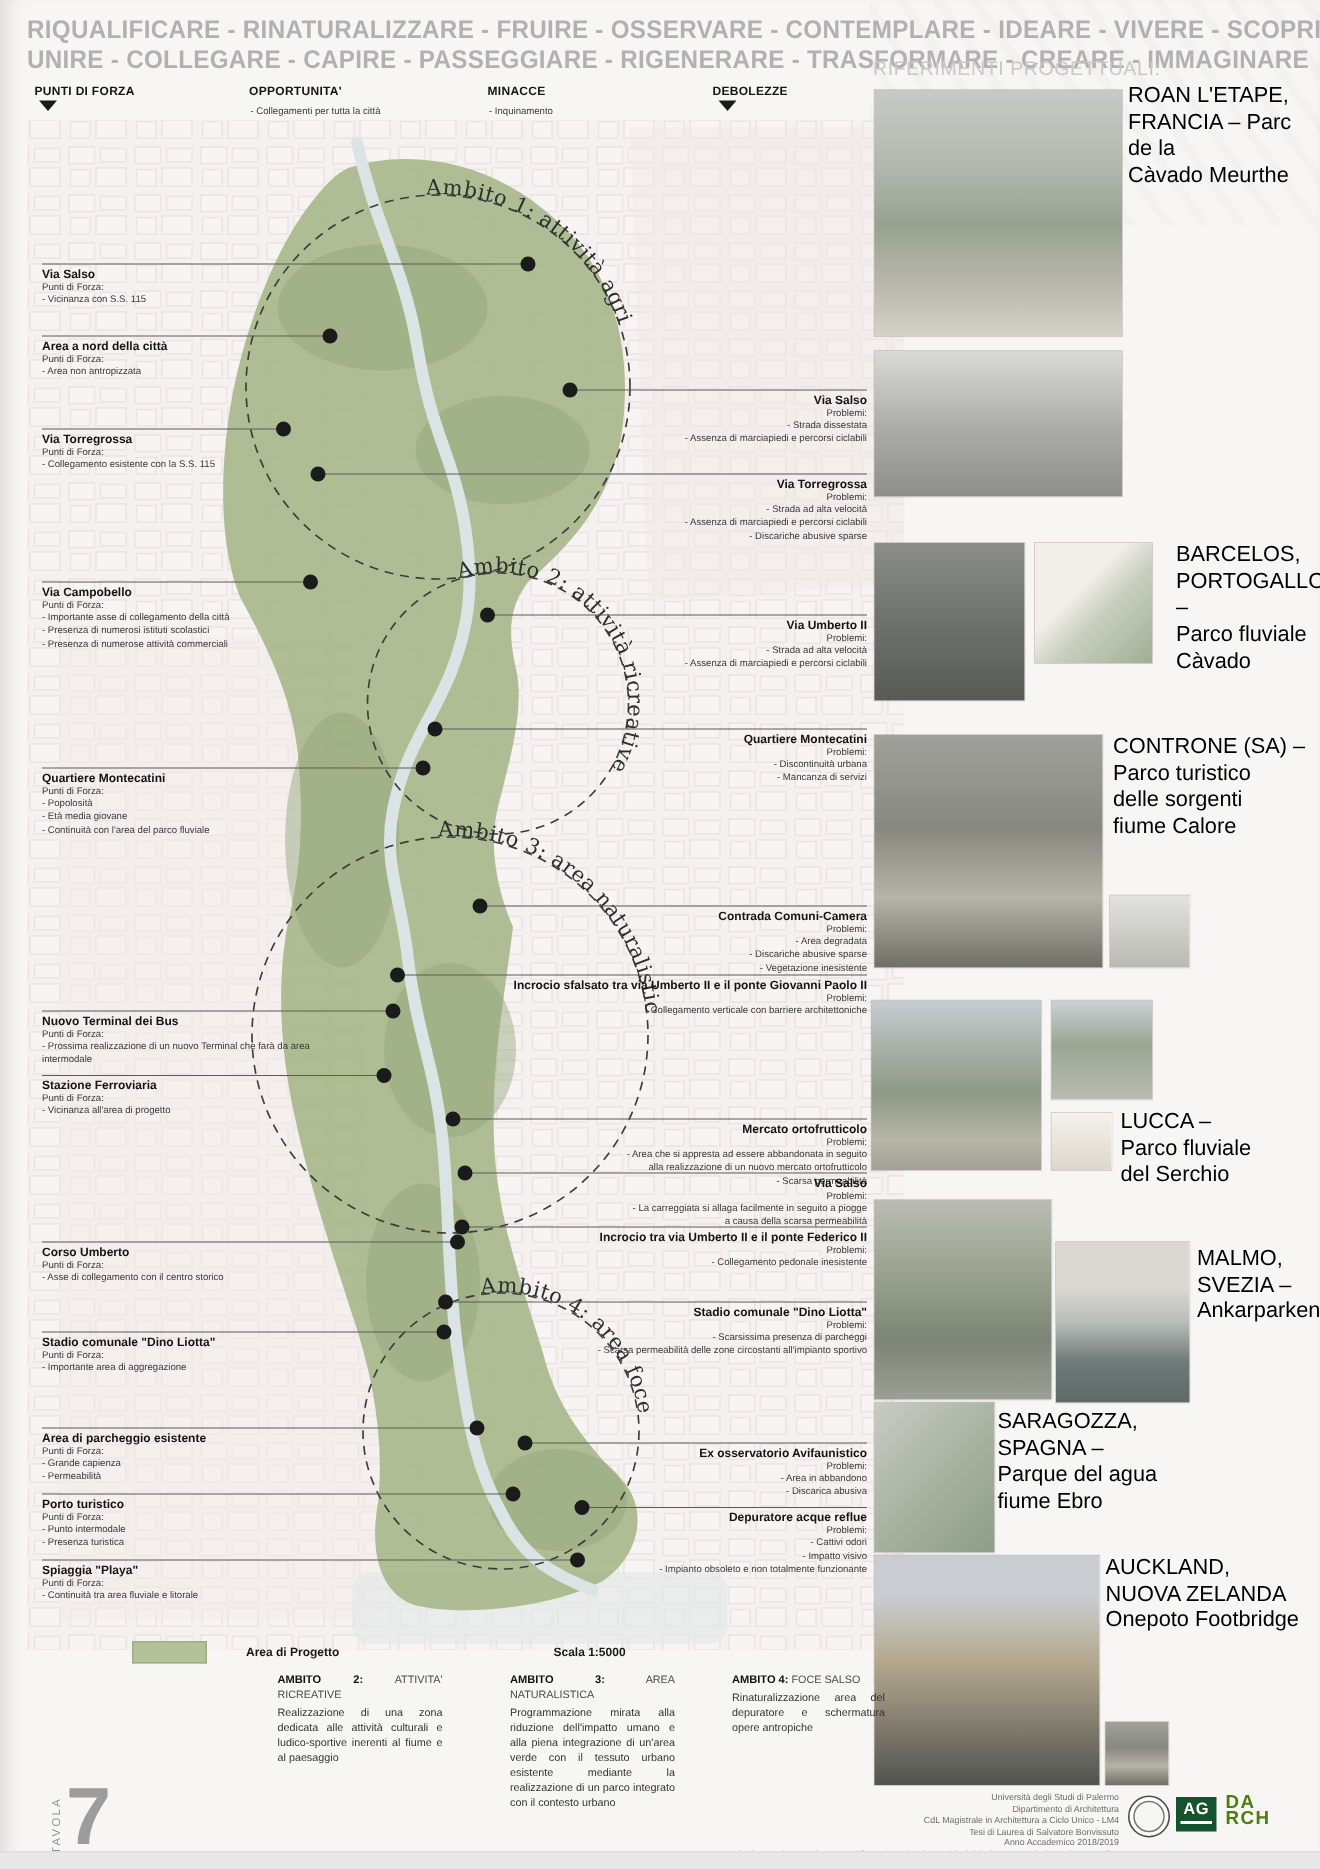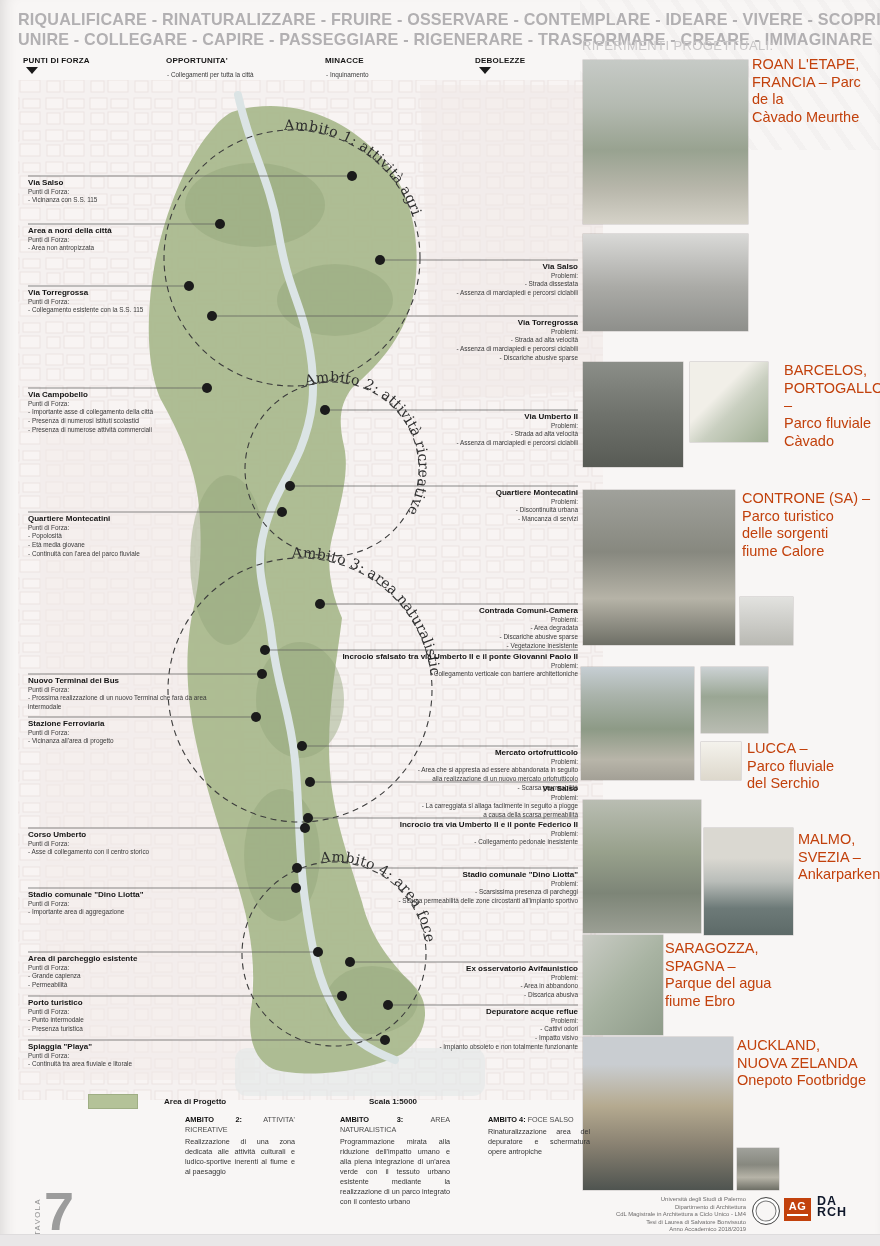--- a/index.html
+++ b/index.html
@@ -38,40 +38,40 @@
   .g-winter{background:linear-gradient(180deg,#e2e2df 0%,#b9b9b3 100%);}
   .g-trees{background:linear-gradient(180deg,#c6ced3 0%,#aab3ab 25%,#8d9a86 55%,#b8b5a9 82%,#a3a096 100%);}
   .g-trees2{background:linear-gradient(180deg,#ccd2d4 0%,#9aa694 45%,#b9bcb2 100%);}
   .g-sketch{background:linear-gradient(180deg,#f4f2ec 0%,#ddd8cc 100%);}
   .g-reeds{background:linear-gradient(180deg,#b9bdb2 0%,#97a08b 40%,#7d8577 70%,#9b9f94 100%);}
   .g-pool{background:linear-gradient(180deg,#dad8d1 28%,#b9bdb9 50%,#6d7a78 75%,#5d6a68 100%);}
   .g-aerial{background:linear-gradient(135deg,#c9cbc4 0%,#a8b3a2 50%,#8f9c8a 100%);}
   .g-bridge2{background:linear-gradient(180deg,#c9cdd1 18%,#b5aa90 45%,#8a8272 70%,#4f5450 100%);}
   
   #refs-title{left:582px;top:38px;font-size:13px;color:#c9c7c8;letter-spacing:.4px;}
-  .ref-label{position:absolute;font-size:14.5px;line-height:1.22;color:#c2410c;}
+  .ref-label{position:absolute;font-size:14.5px;line-height:1.22;color:#000000;}
   
   #legend-swatch{left:88px;top:1094px;width:48px;height:13px;background:#b4c298;border:.5px solid #9fae84;}
   .legend-lab{font-weight:bold;font-size:8px;color:#1a1a1a;}
   .amb-col{position:absolute;width:110px;font-size:7.2px;line-height:1.38;color:#333;text-align:justify;}
   .amb-col b{font-size:7.4px;color:#111;}
   .amb-col .ty{color:#4a4a4a;font-weight:normal;}
   .amb-col .bd{margin-top:2px;}
   
   #tavola-v{left:33px;top:1194px;height:42px;writing-mode:vertical-rl;transform:rotate(180deg);
     font-size:7.5px;letter-spacing:1.6px;color:#8f8f8f;}
   #tavola-n{left:44px;top:1184px;font-size:54px;font-weight:bold;color:#9c9c9c;line-height:1;}
   #caption{left:70px;top:1220px;font-size:8.3px;color:#242424;}
   #credits{right:134px;top:1196px;width:330px;text-align:right;font-size:5.9px;line-height:1.28;color:#6e6c6c;}
   #seal{left:752px;top:1197px;width:26px;height:26px;border-radius:50%;border:1.2px solid #4a4a4a;
     box-shadow:inset 0 0 0 2.5px #fff, inset 0 0 0 3.5px #777;}
-  #ag-logo{left:784px;top:1198px;width:27px;height:23px;background:#c2410c;color:#fff;text-align:center;}
+  #ag-logo{left:784px;top:1198px;width:27px;height:23px;background:#14532d;color:#fff;text-align:center;}
   #ag-logo .ag-t{font-size:11px;font-weight:bold;letter-spacing:.5px;line-height:16px;}
   #ag-logo .ag-bar{margin:0 3px;height:2px;background:#fff;}
-  #darch-logo{left:817px;top:1196px;font-weight:900;font-size:12.5px;line-height:.88;letter-spacing:1px;color:#0f172a;}
+  #darch-logo{left:817px;top:1196px;font-weight:900;font-size:12.5px;line-height:.88;letter-spacing:1px;color:#4d7c0f;}
   #page-bottom{left:0;right:0;bottom:0;height:11px;background:#e9e7e8;border-top:1px solid #dedcdd;}
 </style>
 </head>
 <body>
 
 <div id="poster">
 
   <div id="streaks" class="abs"></div>
 
   <div id="hdr" class="abs">

